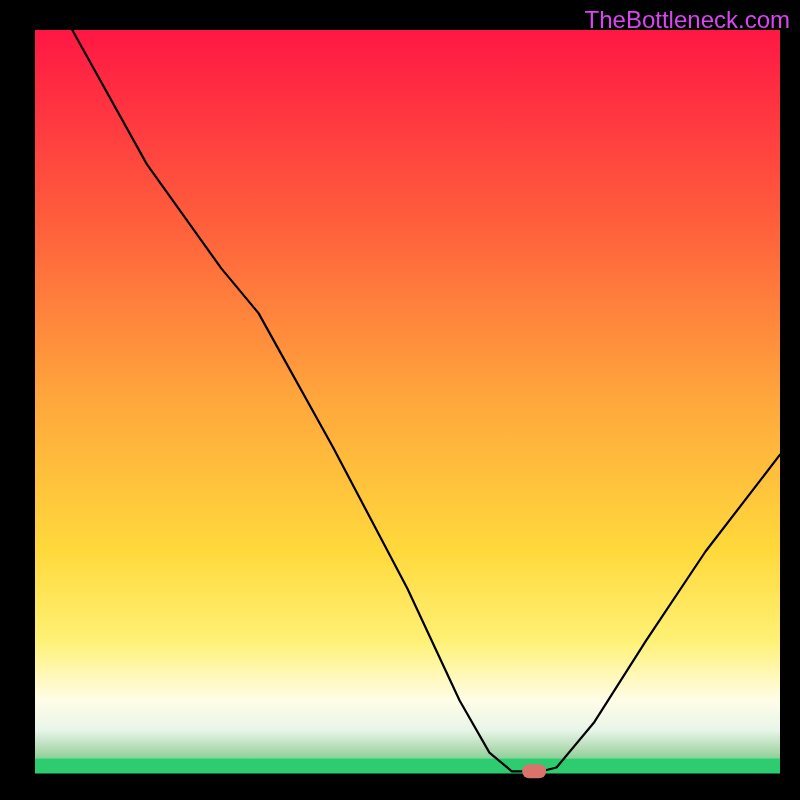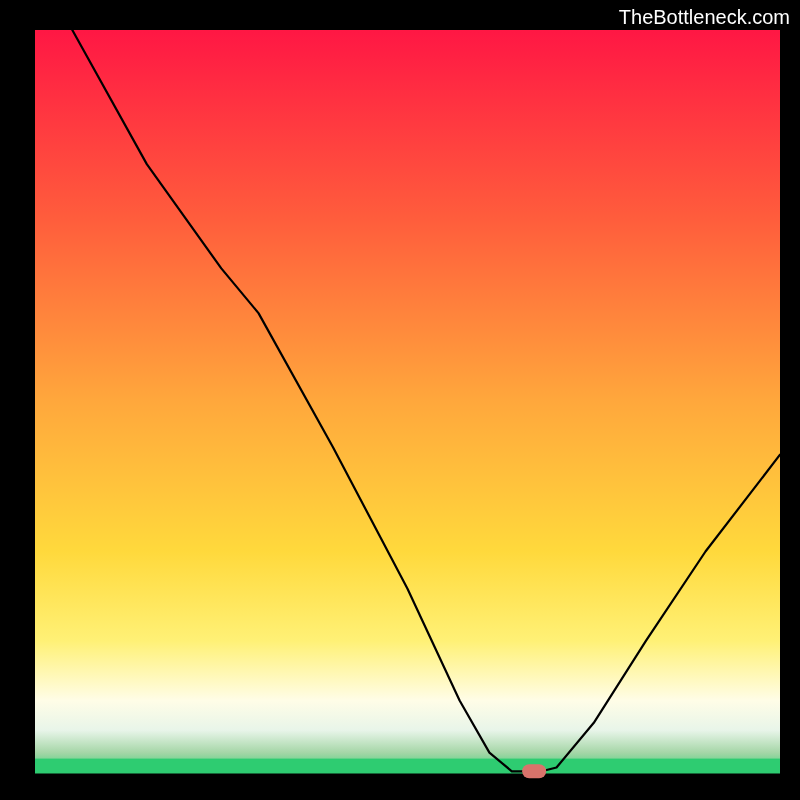--- a/index.html
+++ b/index.html
@@ -15,22 +15,22 @@
     position: absolute;
     top: 0;
     left: 0;
     width: 800px;
     height: 800px;
   }
   .watermark {
     position: absolute;
     top: 6px;
     right: 10px;
-    color: #ffffff;
-    font-size: 20px;
+    color: #d946ef;
+    font-size: 24px;
     font-weight: 500;
     z-index: 10;
   }
 </style>
 </head>
 <body>
 
 <div class="chart-container">
   <svg id="chart-svg" width="800" height="800">
       <rect x="0" y="0" width="800" height="800" fill="#000"></rect>

